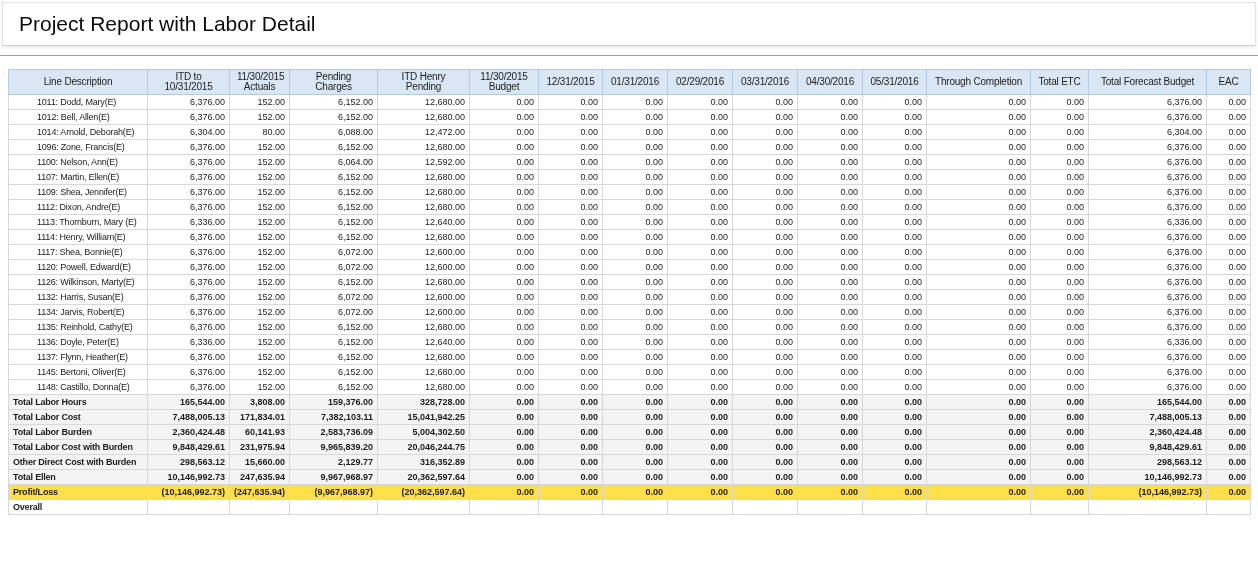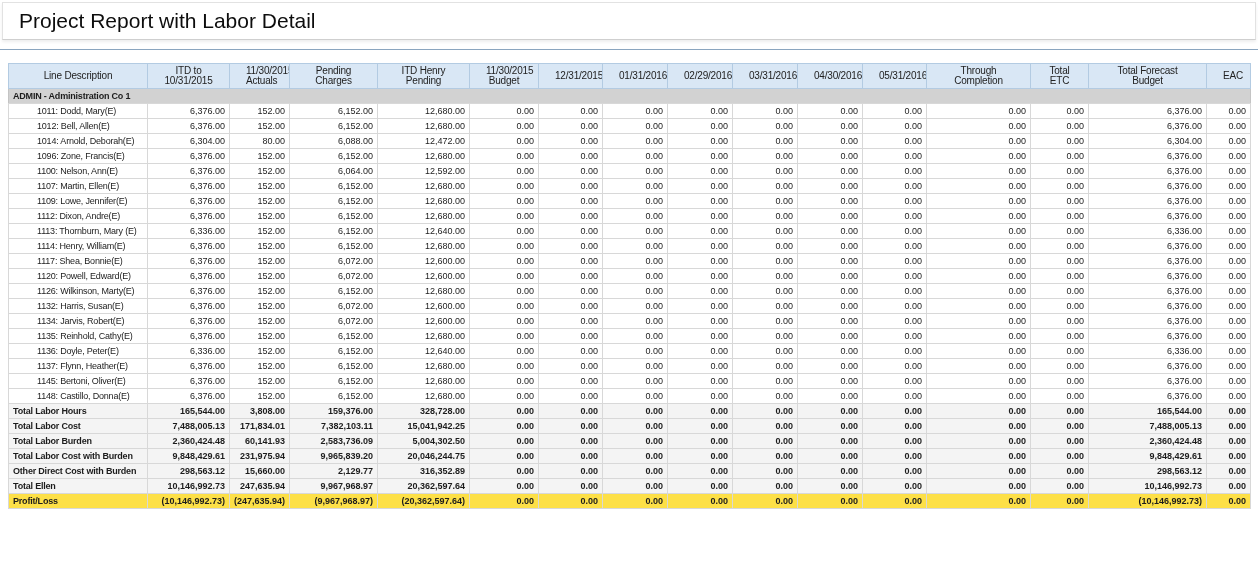--- a/index.html
+++ b/index.html
@@ -1,21 +1,21 @@
 <!DOCTYPE html>
 <html><head>
 <meta charset="utf-8">
 <style>
   * { box-sizing: border-box; }
   html,body { margin:0; padding:0; background:#fff; }
   body { width:1258px; height:562px; font-family:"Liberation Sans",sans-serif; color:#1c1c1c; }
 
   .title-bar {
     margin:2px 2px 0 2px;
-    height:38px;
+    height:44px;
     background:#fff;
     border:1px solid #e2e2e2;
     border-bottom:1px solid #cfcfcf;
     box-shadow:0 2px 3px rgba(0,0,0,0.07);
     display:flex; align-items:center;
     padding-left:16px;
     font-size:21px;
     color:#0d0d0d;
   }
   .divider {
@@ -34,21 +34,21 @@
   }
   table.report th {
     background:#d9e7f5;
     border:1px solid #b3cbe2;
     font-weight:normal;
     font-size:10px;
     letter-spacing:-0.2px;
     color:#222;
     text-align:center;
     vertical-align:middle;
-    padding:2px 16px;
+    padding:2px 7px;
     height:18px;
     white-space:pre-line;
     overflow:hidden;
   }
   table.report td {
     border:1px solid #d8d8d8;
     padding:2px 4px;
     height:15px;
     white-space:nowrap;
     overflow:hidden;
@@ -113,23 +113,20 @@
         <th>03/31/2016</th>
         <th>04/30/2016</th>
         <th>05/31/2016</th>
         <th>Through Completion</th>
         <th>Total ETC</th>
         <th>Total Forecast Budget</th>
         <th>EAC</th>
       </tr>
   </thead>
   <tbody>
-      <tr class="group">
-        <td class="label" colspan="16">ADMIN - Administration Co 1</td>
-      </tr>
       <tr class="detail">
         <td class="label">1011: Dodd, Mary(E)</td>
         <td class="num">6,376.00</td>
         <td class="num">152.00</td>
         <td class="num">6,152.00</td>
         <td class="num">12,680.00</td>
         <td class="num">0.00</td>
         <td class="num">0.00</td>
         <td class="num">0.00</td>
         <td class="num">0.00</td>
@@ -225,21 +222,21 @@
         <td class="num">0.00</td>
         <td class="num">0.00</td>
         <td class="num">0.00</td>
         <td class="num">0.00</td>
         <td class="num">0.00</td>
         <td class="num">0.00</td>
         <td class="num">6,376.00</td>
         <td class="num">0.00</td>
       </tr>
       <tr class="detail">
-        <td class="label">1109: Lowe, Jennifer(E)</td>
+        <td class="label">1109: Shea, Jennifer(E)</td>
         <td class="num">6,376.00</td>
         <td class="num">152.00</td>
         <td class="num">6,152.00</td>
         <td class="num">12,680.00</td>
         <td class="num">0.00</td>
         <td class="num">0.00</td>
         <td class="num">0.00</td>
         <td class="num">0.00</td>
         <td class="num">0.00</td>
         <td class="num">0.00</td>
@@ -602,14 +599,32 @@
         <td class="num">0.00</td>
         <td class="num">0.00</td>
         <td class="num">0.00</td>
         <td class="num">0.00</td>
         <td class="num">0.00</td>
         <td class="num">0.00</td>
         <td class="num">0.00</td>
         <td class="num">(10,146,992.73)</td>
         <td class="num">0.00</td>
       </tr>
+      <tr class="section">
+        <td class="label">Overall</td>
+        <td class="num"></td>
+        <td class="num"></td>
+        <td class="num"></td>
+        <td class="num"></td>
+        <td class="num"></td>
+        <td class="num"></td>
+        <td class="num"></td>
+        <td class="num"></td>
+        <td class="num"></td>
+        <td class="num"></td>
+        <td class="num"></td>
+        <td class="num"></td>
+        <td class="num"></td>
+        <td class="num"></td>
+        <td class="num"></td>
+      </tr>
     </tbody>
 </table>
 
 </body></html>

